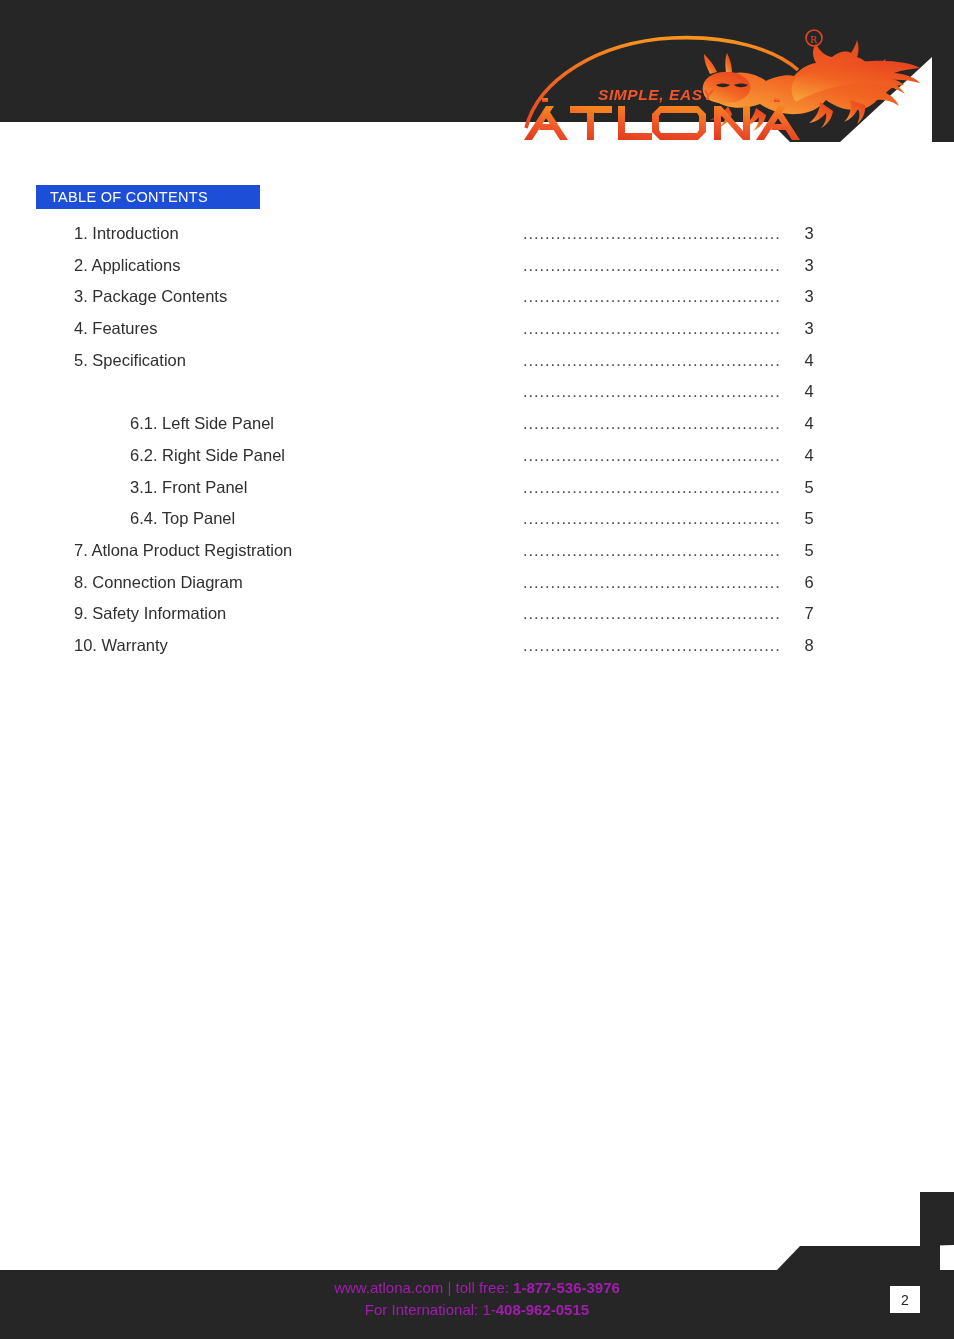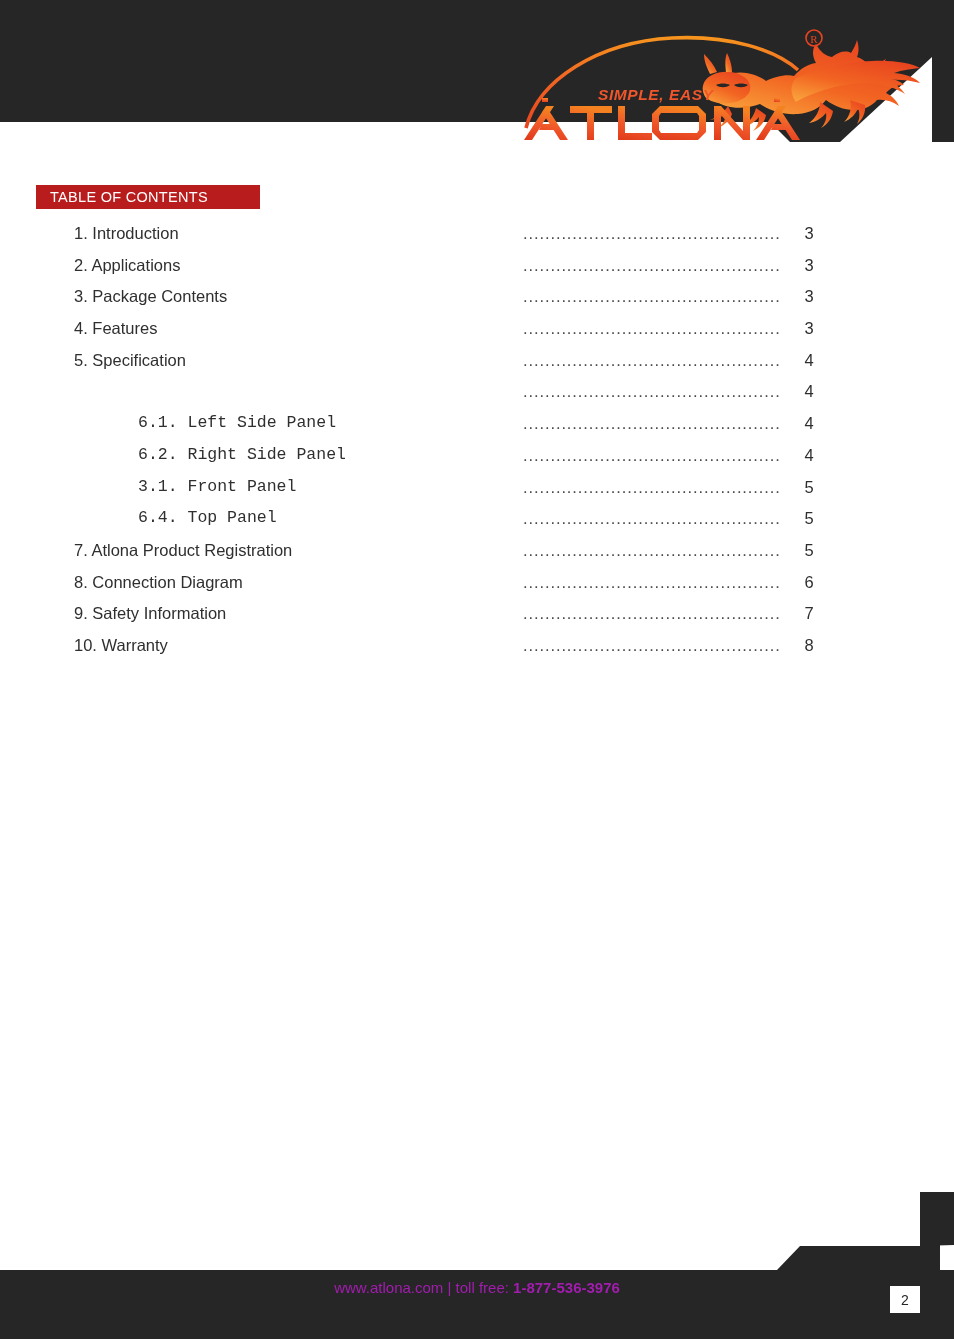--- a/index.html
+++ b/index.html
@@ -38,21 +38,21 @@
   }
   #logo-svg { display: block; }
 
   
   #toc-banner {
     position: absolute;
     left: 36px;
     top: 185px;
     width: 224px;
     height: 24px;
-    background: #b91c1c;
+    background: #1d4ed8;
     display: flex;
     align-items: center;
   }
   #toc-banner-label {
     color: #ffffff;
     font-size: 14.5px;
     letter-spacing: 0.3px;
     padding-left: 14px;
     font-family: "Liberation Sans", sans-serif;
   }
@@ -73,22 +73,21 @@
   .toc-title {
     position: absolute;
     left: 0;
     top: 0;
     font-size: 16.5px;
     color: #2f2f2f;
     white-space: nowrap;
     line-height: 22px;
   }
   .toc-row.sub .toc-title {
-    left: 64px;
-    font-family: Liberation Mono, monospace;
+    left: 56px;
   }
   .toc-dots {
     position: absolute;
     left: 449px;
     top: 0px;
     width: 257px;
     height: 22px;
     line-height: 22px;
     font-size: 16.5px;
     color: #4a4a4a;
@@ -338,17 +337,20 @@
     <path d="M0,90 L777,90 L800,66 L920,66 L920,12 L954,12 L954,65 L940,65 L940,90
              L954,90 L954,159 L0,159 Z" fill="#262626"></path>
     <path d="M920,66 L920,12 L954,12 L954,65 Z" fill="#262626"></path>
   </svg>
 </div>
 
 <div id="footer-text">
   <div>
     <span>www.atlona.com | toll free: </span><span class="b">1-877-536-3976</span>
   </div>
+  <div>
+    <span>For International: 1-</span><span class="b">408-962-0515</span>
+  </div>
 </div>
 
 <div id="page-number-box">
   <span id="page-number-label">2</span>
 </div>
 
 </body></html>

